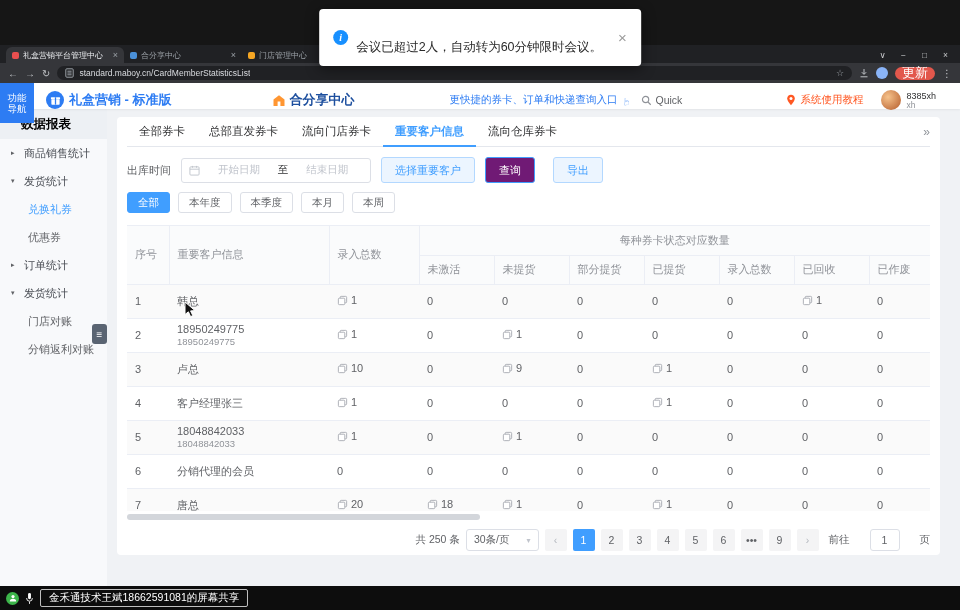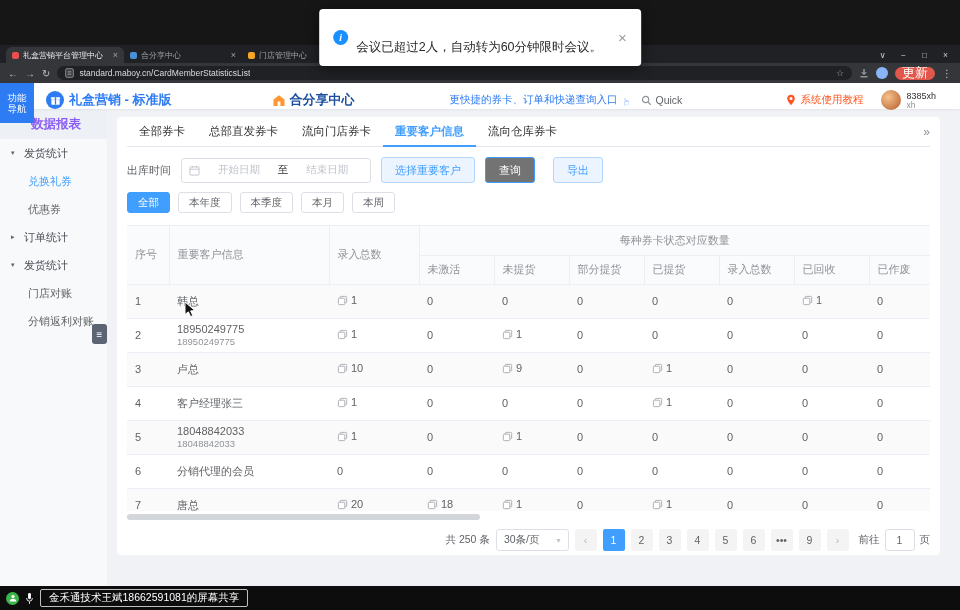--- a/index.html
+++ b/index.html
@@ -41,21 +41,21 @@
   .quick{display:flex;align-items:center;gap:4px;margin-left:10px;color:#606266;font-size:10.5px;cursor:pointer;}
   .tutorial{margin-left:auto;display:flex;align-items:center;gap:4px;color:#ff5722;font-size:10.5px;cursor:pointer;white-space:nowrap;}
   .user{display:flex;align-items:center;gap:5px;margin-left:18px;margin-right:10px;cursor:pointer;}
   .uavatar{width:20px;height:20px;border-radius:50%;background:radial-gradient(circle at 35% 35%,#f6c28b,#b35a2a);flex:none;}
   .uname{font-size:9px;color:#303133;line-height:10px;}
   .usub{font-size:8.5px;color:#909399;line-height:9px;}
 
   
   .appbody{flex:1;display:flex;position:relative;overflow:hidden;}
   .sidebar{width:107px;background:#f8f9fb;flex:none;}
-  .sidetitle{height:30px;background:#edf0f4;display:flex;align-items:center;padding-left:31px;font-size:12.5px;font-weight:bold;color:#8b5cf6;}
+  .sidetitle{height:30px;background:#edf0f4;display:flex;align-items:center;padding-left:21px;font-size:12.5px;font-weight:bold;color:#000000;}
   .snav{height:28px;display:flex;align-items:center;padding-left:11px;font-size:11px;color:#474b52;gap:3px;cursor:pointer;white-space:nowrap;}
   .snav .tri{width:10px;font-size:7px;color:#606266;flex:none;}
   .snav.child{padding-left:28px;color:#606266;}
   .snav.child.active{color:#409eff;}
   .handle{position:absolute;left:92px;top:215px;width:15px;height:20px;background:#5a6472;border-radius:3px;color:#fff;display:flex;align-items:center;justify-content:center;font-size:10px;z-index:5;cursor:pointer;}
 
   
   .mainarea{flex:1;padding:8px 20px 0 10px;overflow:hidden;}
   .card{background:#fff;border-radius:4px;height:438px;padding:0 10px;position:relative;}
   .tabsrow{display:flex;align-items:stretch;height:30px;border-bottom:1px solid #e4e7ed;}
@@ -64,21 +64,21 @@
   .mtab.active{color:#409eff;border-color:#409eff;font-weight:bold;}
   .expandbtn{margin-left:auto;align-self:center;color:#8f9399;font-size:12px;cursor:pointer;}
 
   .filterrow{margin-top:10px;display:flex;align-items:center;gap:10px;}
   .flabel{font-size:11px;color:#606266;}
   .daterange{width:190px;height:25px;border:1px solid #dcdfe6;border-radius:3px;display:flex;align-items:center;padding:0 7px;gap:3px;background:#fff;cursor:pointer;}
   .dph{flex:1;text-align:center;font-size:10.5px;color:#c0c4cc;white-space:nowrap;}
   .dsep{font-size:10.5px;color:#303133;}
   .btn{height:26px;padding:0 13px;border-radius:3px;font-size:11px;display:flex;align-items:center;cursor:pointer;white-space:nowrap;}
   .btn.plain{background:#ecf5ff;border:1px solid #b3d8ff;color:#409eff;}
-  .btn.primary{background:#737373;border:1px solid #409eff;color:#fff;}
+  .btn.primary{background:#701a75;border:1px solid #409eff;color:#fff;}
   .btn.export{margin-left:8px;}
 
   .qfrow{margin-top:9px;display:flex;gap:8px;}
   .qbtn{height:21px;padding:0 10px;border-radius:3px;font-size:10.5px;display:flex;align-items:center;background:#fff;border:1px solid #dcdfe6;color:#606266;cursor:pointer;}
   .qbtn.active{background:#409eff;border-color:#409eff;color:#fff;}
 
   .tablewrap{margin-top:12px;height:286px;overflow:hidden;border-top:1px solid #ebeef5;}
   table{width:100%;border-collapse:collapse;table-layout:fixed;}
   th{height:29px;background:#fafbfc;color:#909399;font-weight:normal;font-size:11px;text-align:left;padding:0 8px;border-bottom:1px solid #ebeef5;border-right:1px solid #ebeef5;white-space:nowrap;}
   th:last-child{border-right:none;}
@@ -93,21 +93,21 @@
   .hscroll{height:6px;margin-top:3px;position:relative;}
   .hthumb{position:absolute;left:0;top:0;height:6px;width:44%;background:#d3d6db;border-radius:3px;cursor:pointer;}
 
   .pager{display:flex;align-items:center;justify-content:flex-end;gap:6px;margin-top:9px;font-size:10.5px;color:#606266;}
   .psize{height:22px;border:1px solid #dcdfe6;border-radius:3px;display:flex;align-items:center;gap:17px;padding:0 7px;background:#fff;cursor:pointer;}
   .psize .dd{font-size:8px;color:#c0c4cc;}
   .pages{display:flex;gap:6px;}
   .pchip{min-width:22px;height:22px;border-radius:2px;background:#f4f4f5;color:#606266;display:flex;align-items:center;justify-content:center;padding:0 4px;cursor:pointer;}
   .pchip.active{background:#409eff;color:#fff;}
   .pchip.nav{color:#b4b8bf;}
-  .pjump{display:flex;align-items:center;gap:5px;margin-left:4px;}
+  .pjump{display:flex;align-items:center;gap:20px;margin-left:4px;}
   .pinput{width:30px;height:22px;border:1px solid #dcdfe6;border-radius:3px;display:flex;align-items:center;justify-content:center;background:#fff;}
 
   
   .toast{position:absolute;top:9px;left:50%;transform:translateX(-50%);background:#fff;border-radius:4px;box-shadow:0 3px 14px rgba(0,0,0,.45);display:flex;align-items:center;gap:8px;padding:10px 14px;z-index:40;white-space:nowrap;}
   .tico{width:15px;height:15px;border-radius:50%;background:#1890ff;color:#fff;font-size:10px;font-style:italic;font-weight:bold;display:flex;align-items:center;justify-content:center;font-family:"Liberation Serif",serif;flex:none;}
   .ttext{font-size:12.5px;color:#2b2b2b;margin-top:20px;}
   .tclose{font-size:15px;color:#9b9b9b;margin-left:8px;cursor:pointer;}
 
   .bottombar{position:absolute;left:0;bottom:0;width:960px;height:24px;background:#0d0d0d;display:flex;align-items:center;gap:6px;padding:0 6px;z-index:30;}
   .gicon{width:13px;height:13px;border-radius:50%;background:#3cb54a;display:flex;align-items:center;justify-content:center;flex:none;}
@@ -233,20 +233,24 @@
           <div class="usub">xh</div>
         </span>
       </div>
     </div>
 
     <div class="appbody">
       <aside class="sidebar">
         <div class="sidetitle">数据报表</div>
         <div>
             <div class="snav group">
+              <span class="tri">▸</span>
+              <span>商品销售统计</span>
+            </div>
+            <div class="snav group">
               <span class="tri">▾</span>
               <span>发货统计</span>
             </div>
             <div class="snav child active">
               <span>兑换礼券</span>
             </div>
             <div class="snav child">
               <span>优惠券</span>
             </div>
             <div class="snav group">

